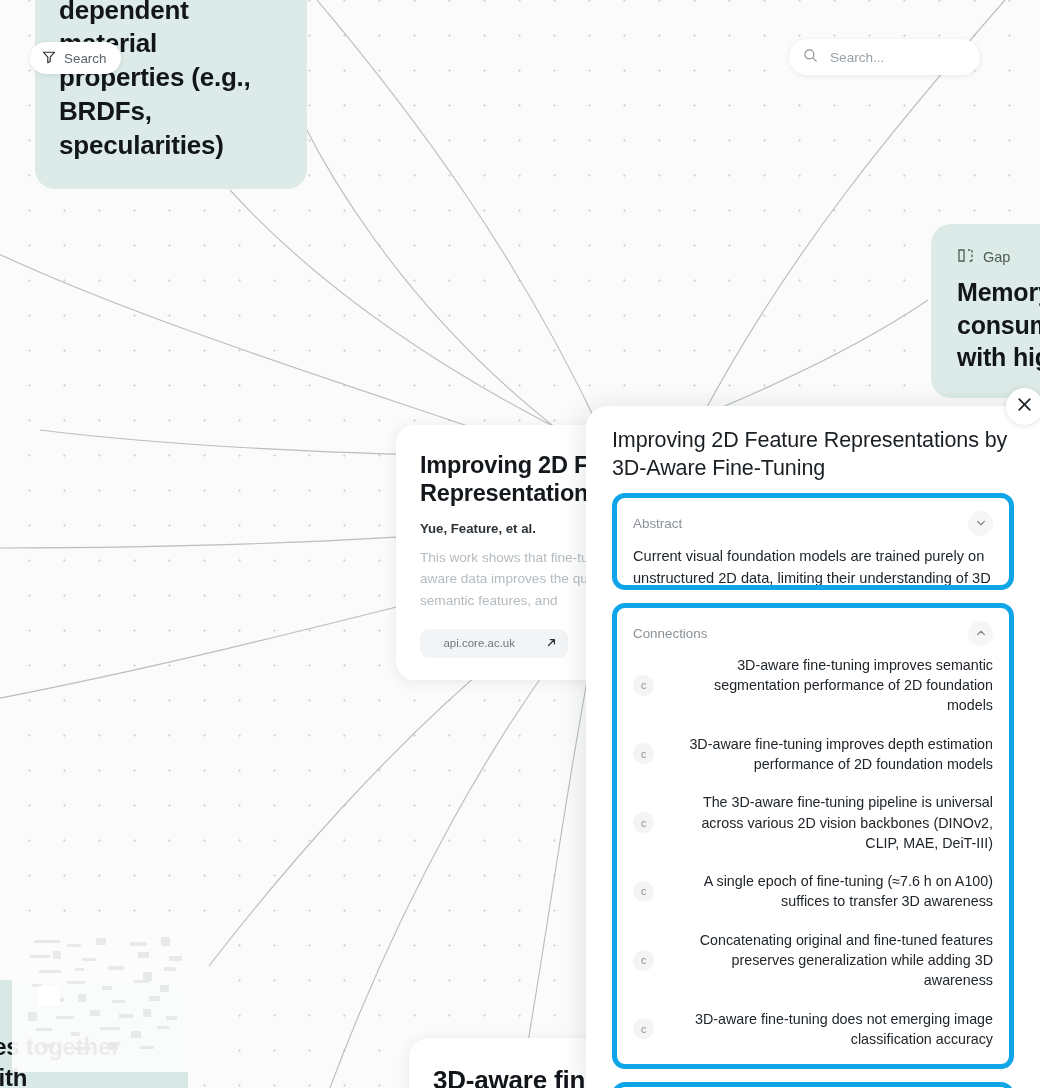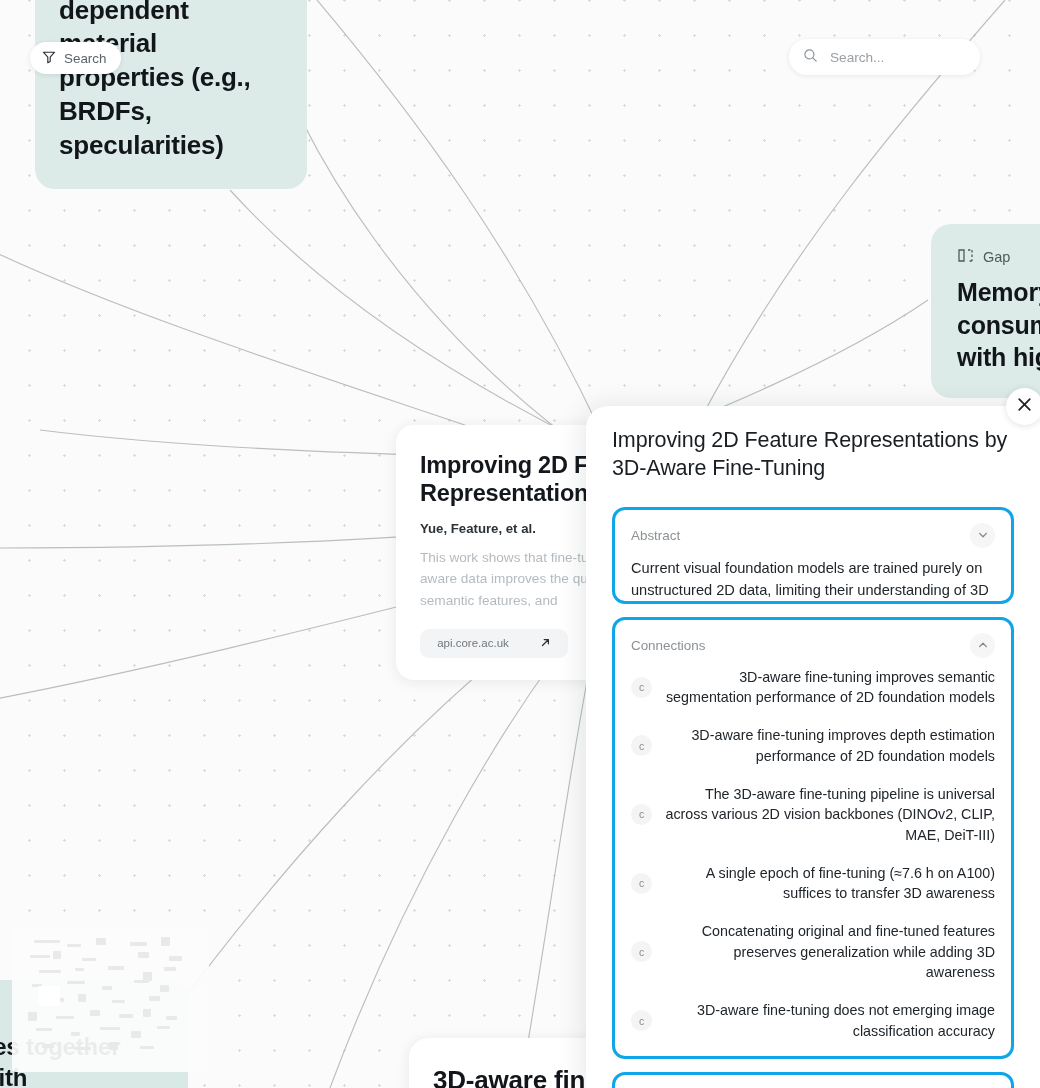--- a/index.html
+++ b/index.html
@@ -57,21 +57,21 @@
   }
   #paper-node .pn-authors {
     margin-top: 14px; font-size: 13.2px; font-weight: 600; color: #2c3338;
   }
   #paper-node .pn-snippet {
     margin-top: 11px; font-size: 13.6px; line-height: 1.55; color: #b4bbc0;
   }
   #paper-node .pn-chip {
     margin-top: 18px; height: 29px; width: 148px;
     background: #f3f4f5; border-radius: 9px;
-    display: flex; align-items: center; justify-content: center;
+    display: flex; align-items: center; justify-content: flex-end;
     padding: 0 11px;
     font-size: 11.5px; color: #70787d; gap: 31px;
   }
 
   
   #node-topleft {
     left: 35px; top: -96px; width: 272px;
     padding: 22px 24px 26px 24px;
   }
   
@@ -154,25 +154,25 @@
     background: #ffffff;
     border-top-left-radius: 22px;
     box-shadow: -4px 0 26px rgba(20,30,40,.10);
     padding: 20px 26px 0 26px;
     z-index: 30;
     overflow: hidden;
   }
   .panel-kind { font-size: 14.6px; color: #4f575c; margin-bottom: 11px; }
   .panel-title {
     font-size: 21.5px; line-height: 1.32; font-weight: 400;
-    color: #1a1f24; letter-spacing: -0.1px; margin-bottom: 24px;
+    color: #1a1f24; letter-spacing: -0.1px; margin-bottom: 10px;
   }
 
   .section {
-    border: 3px solid #0ea5e9;
+    border: 5px solid #0ea5e9;
     border-radius: 13px;
     padding: 13px 16px 15px 16px;
     margin-bottom: 13px;
     position: relative;
     background: #fff;
   }
   .section-head {
     display: flex; align-items: center; justify-content: space-between;
     margin-bottom: 9px;
   }

